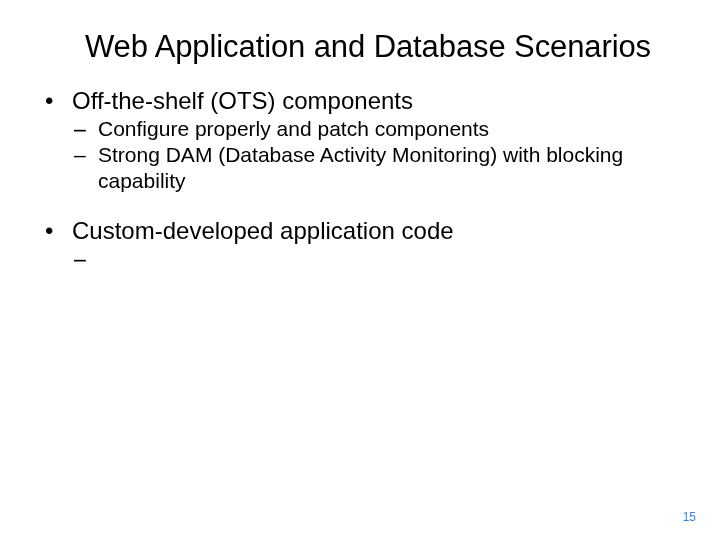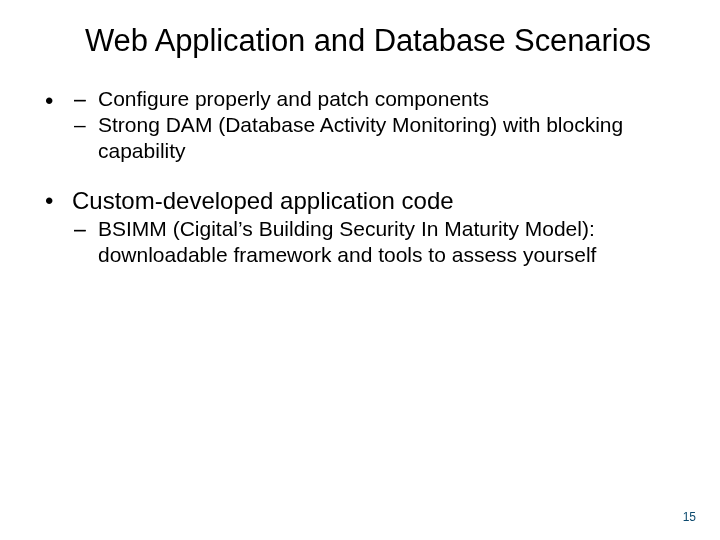--- a/index.html
+++ b/index.html
@@ -14,21 +14,21 @@
     position: relative;
     width: 720px;
     height: 540px;
     background: #ffffff;
     overflow: hidden;
     box-sizing: border-box;
   }
   .slide-title {
     position: absolute;
     left: 26px;
-    top: 22px;
+    top: 28px;
     width: 684px;
     text-align: center;
     font-size: 31px;
     line-height: 38px;
     font-weight: 400;
     color: #000000;
     letter-spacing: -0.1px;
     white-space: nowrap;
   }
   .body-area {
@@ -74,34 +74,35 @@
   }
   .group-gap {
     height: 18px;
   }
   .page-number {
     position: absolute;
     right: 24px;
     bottom: 16px;
     font-size: 12px;
     line-height: 14px;
-    color: #0c4a6e;
+    color: #3b82f6;
   }
 </style>
 </head>
 <body>
 
 <div class="slide">
 
   <div class="slide-title">Web Application and Database Scenarios</div>
 
   <div class="body-area">
 
     <div class="bullet-l1">
       <span class="marker">•</span>
+      <span>Off-the-shelf (OTS) components</span>
     </div>
 
     <div class="bullet-l2">
       <span class="marker">–</span>
     </div>
 
     <div class="bullet-l2">
       <span class="marker">–</span>
       <span>Configure properly and patch components</span>
     </div>
@@ -117,20 +118,19 @@
       <span class="marker">•</span>
       <span>Custom-developed application code</span>
     </div>
 
     <div class="bullet-l2">
       <span class="marker">–</span>
     </div>
 
     <div class="bullet-l2">
       <span class="marker">–</span>
-      <span>BSIMM (Cigital’s Building Security In Maturity Model): downloadable framework and tools to assess yourself</span>
     </div>
 
   </div>
 
   <div class="page-number">15</div>
 
 </div>
 
 </body></html>

